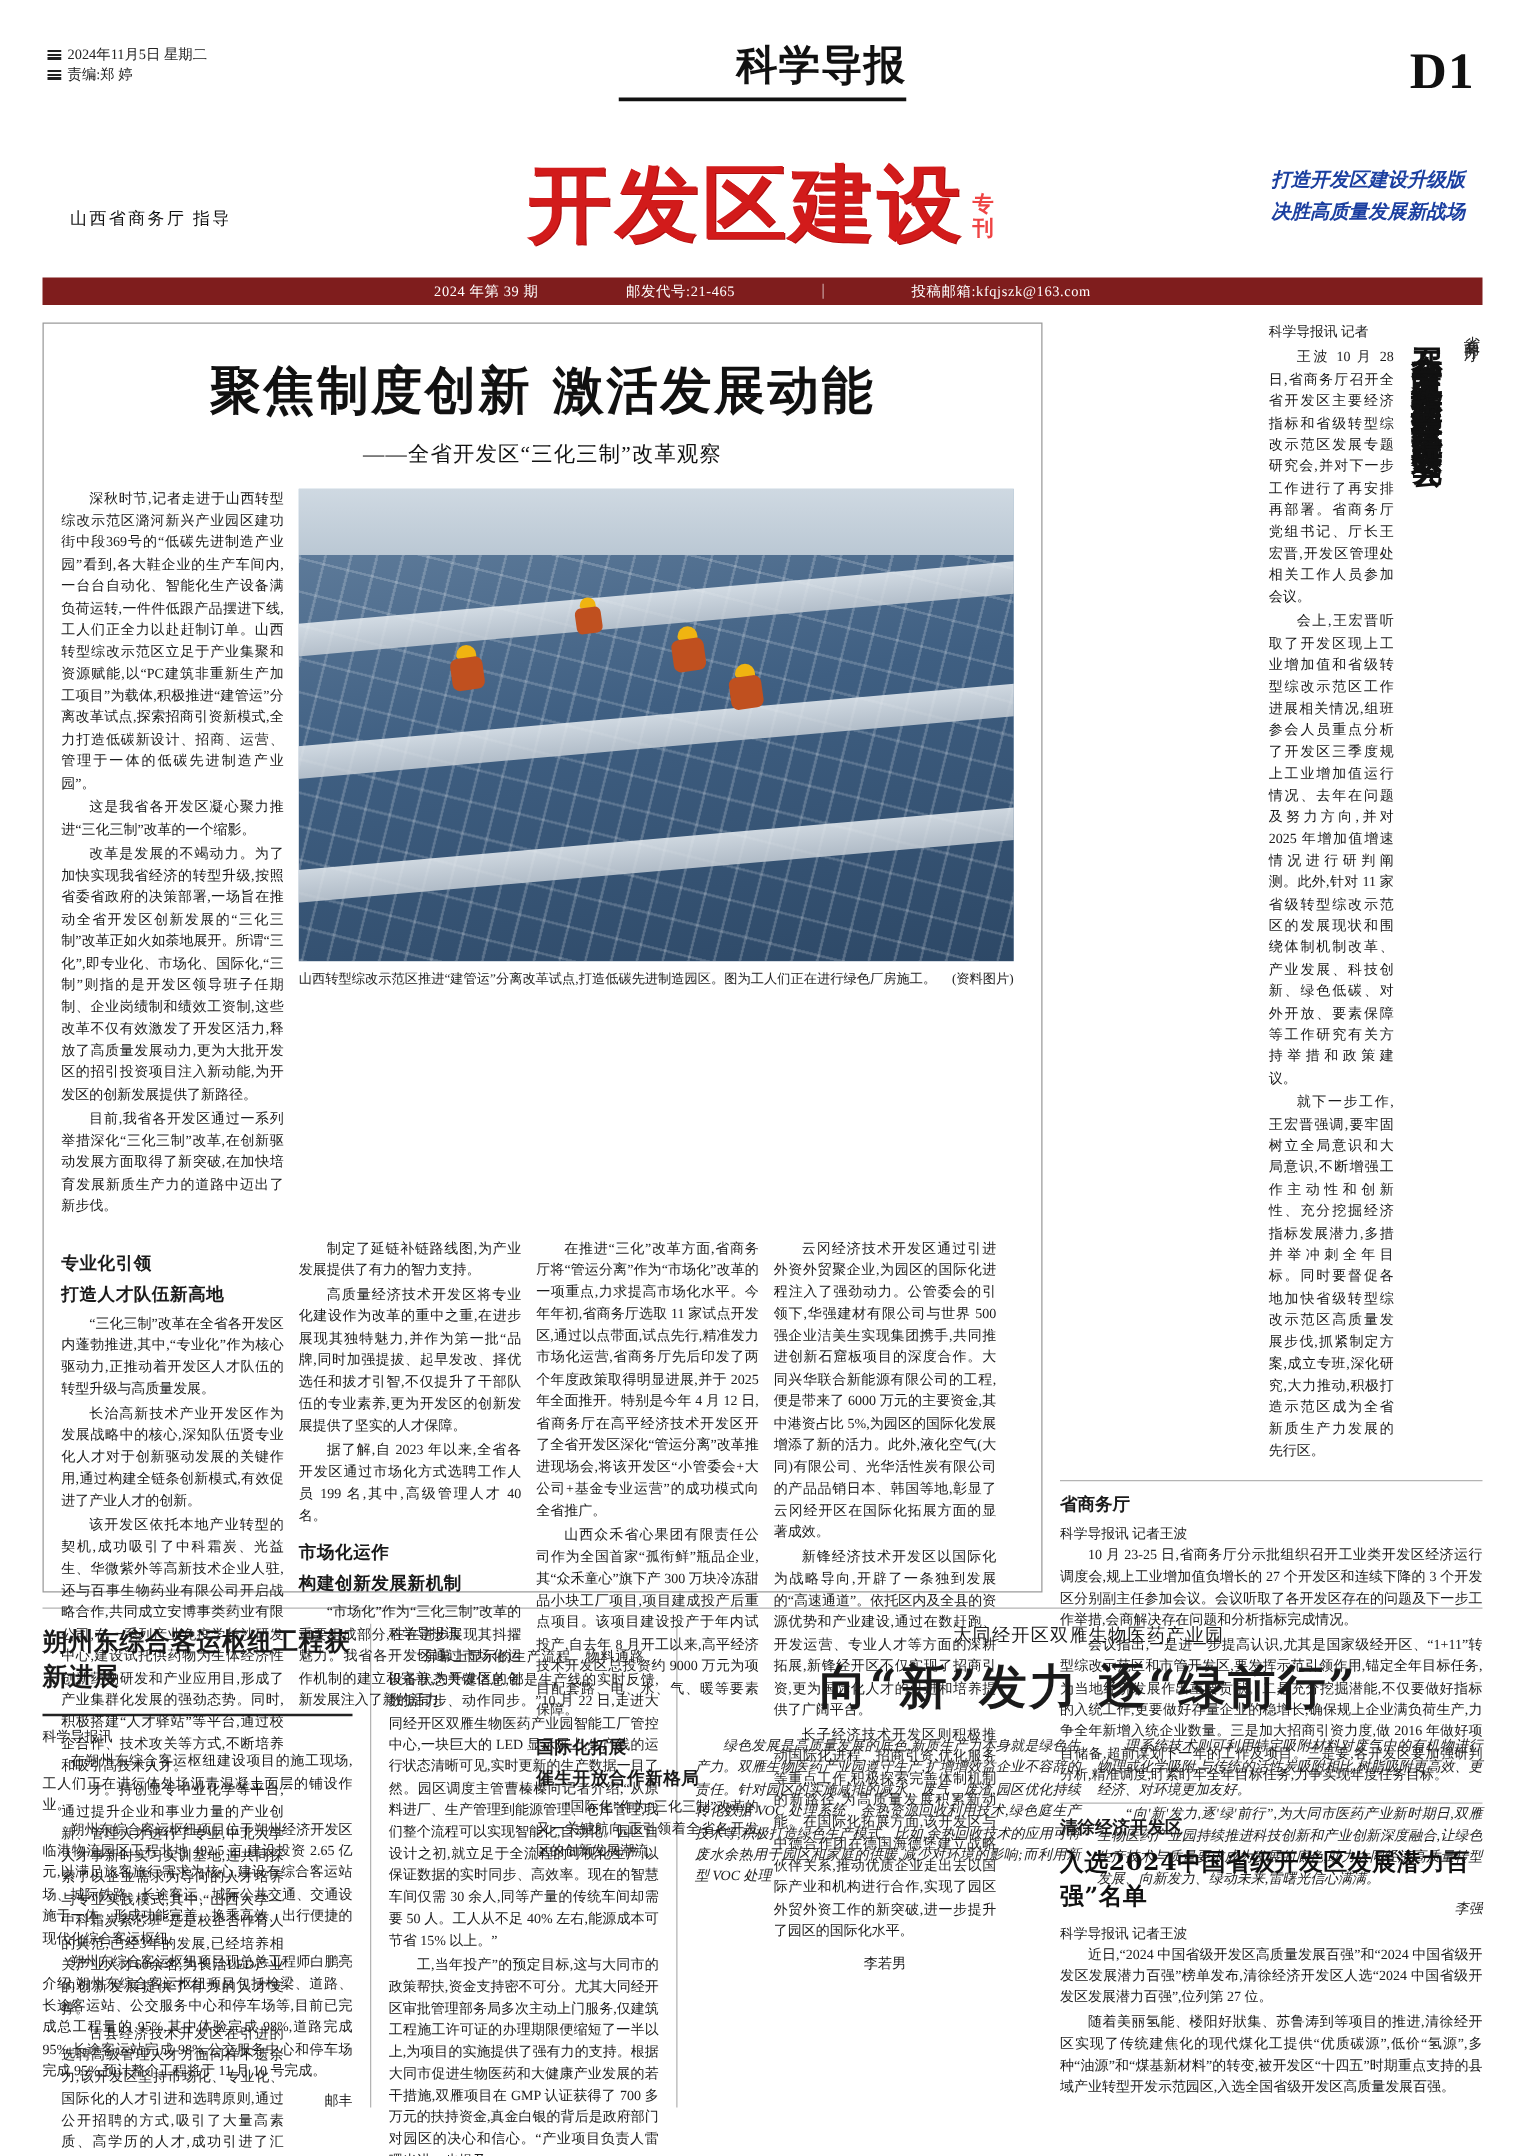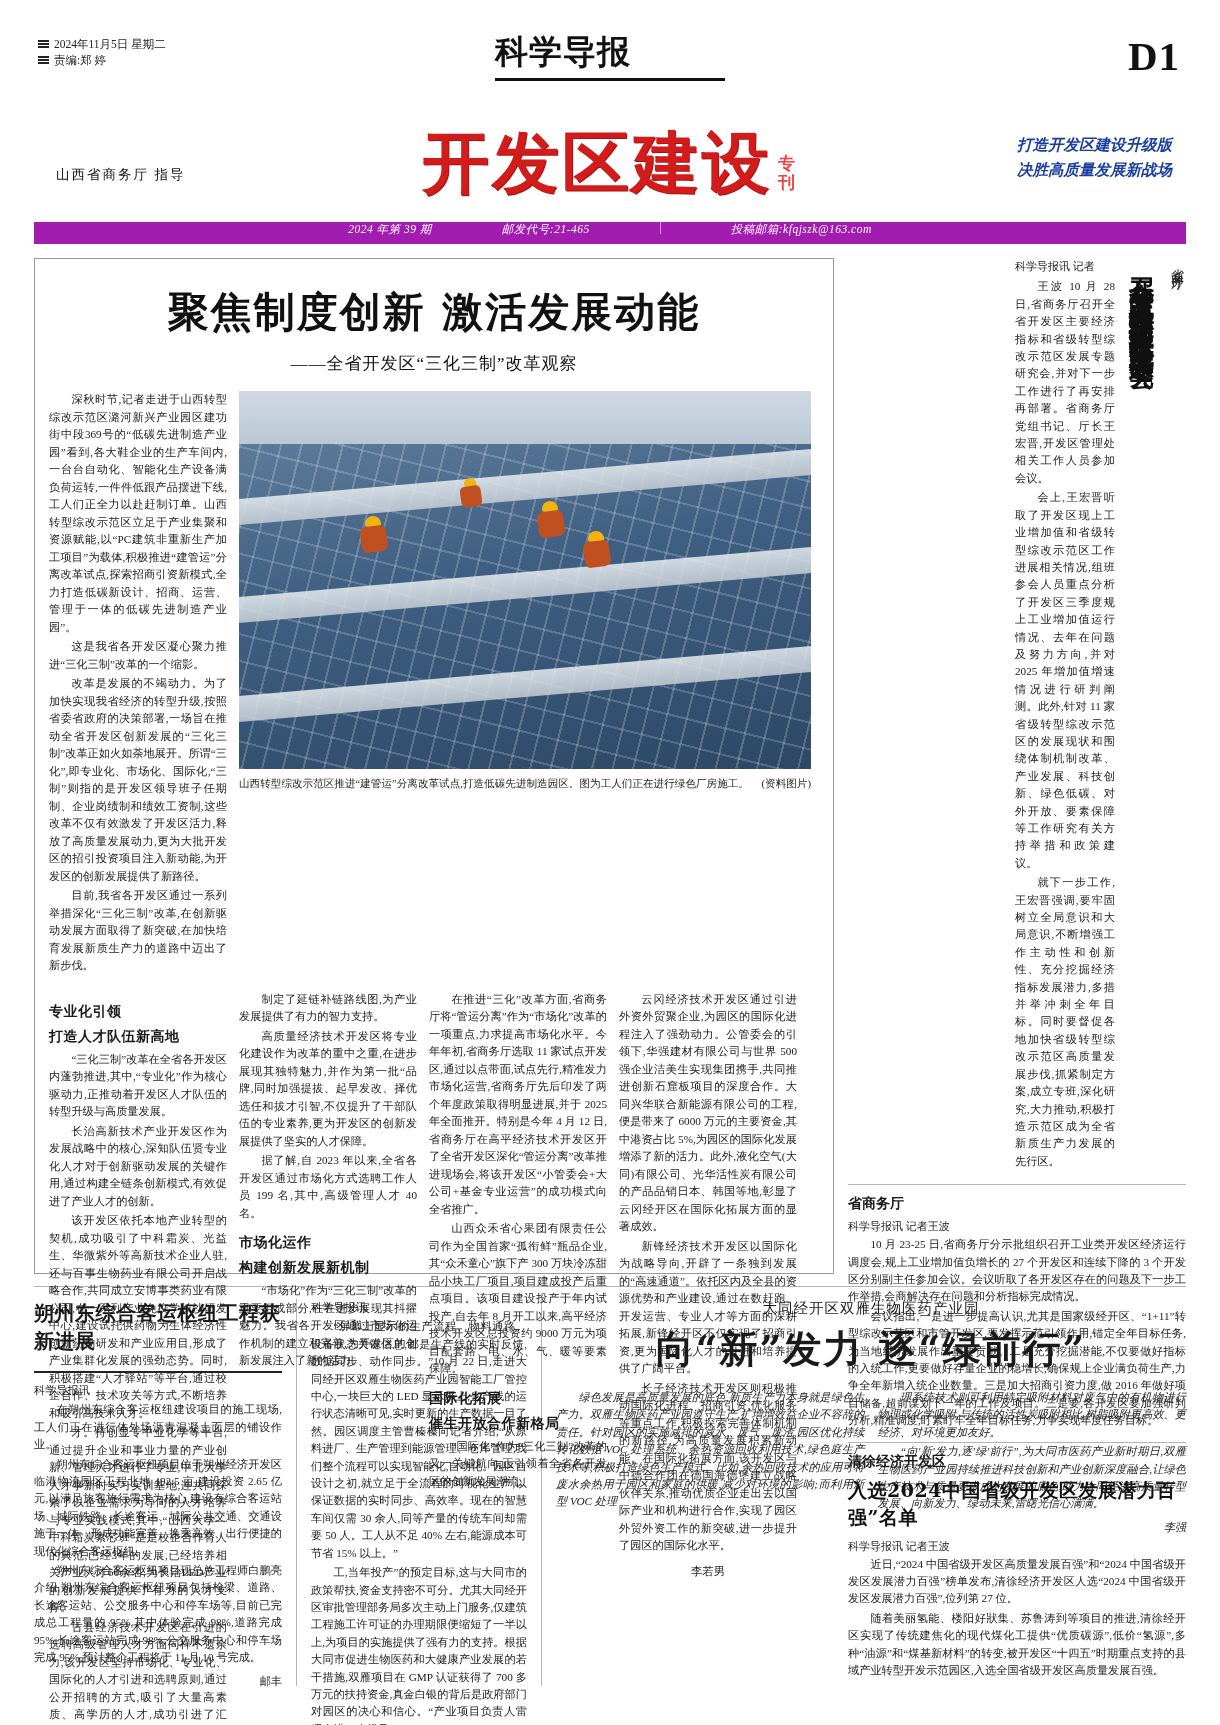--- a/index.html
+++ b/index.html
@@ -41,21 +41,21 @@
     width: 11px; height: 8px;
     background:
       linear-gradient(to bottom, #222 0 2px, transparent 2px 3px, #222 3px 5px, transparent 5px 6px, #222 6px 8px);
   }
   .paper-logo {
     position: absolute;
     left: 50%;
     transform: translateX(-50%);
     top: 30px;
     width: 230px;
-    text-align: left;
+    text-align: right;
   }
   .paper-logo .cn {
     font-family: "DejaVu Serif", serif;
     font-weight: bold;
     font-size: 33px;
     letter-spacing: 1px;
     color: #111;
     white-space: nowrap;
   }
   .paper-logo .rule {
@@ -124,28 +124,28 @@
     line-height: 25px;
     font-weight: bold;
     color: #1b3fa0;
     font-style: italic;
   }
 
   
   .info-bar {
     margin-top: 14px;
     height: 22px;
-    background: #a21caf;
+    background: #7f1d1d;
     color: #fff;
     display: flex;
+    align-items: center;
     justify-content: center;
     gap: 70px;
     font-size: 11.5px;
     letter-spacing: .5px;
-    font-style: italic;
   }
   .info-bar .sep { width: 1px; height: 12px; background: rgba(255,255,255,.55); }
 
   
   .content {
     margin-top: 14px;
     display: flex;
     gap: 0;
     height: 1016px;
   }

